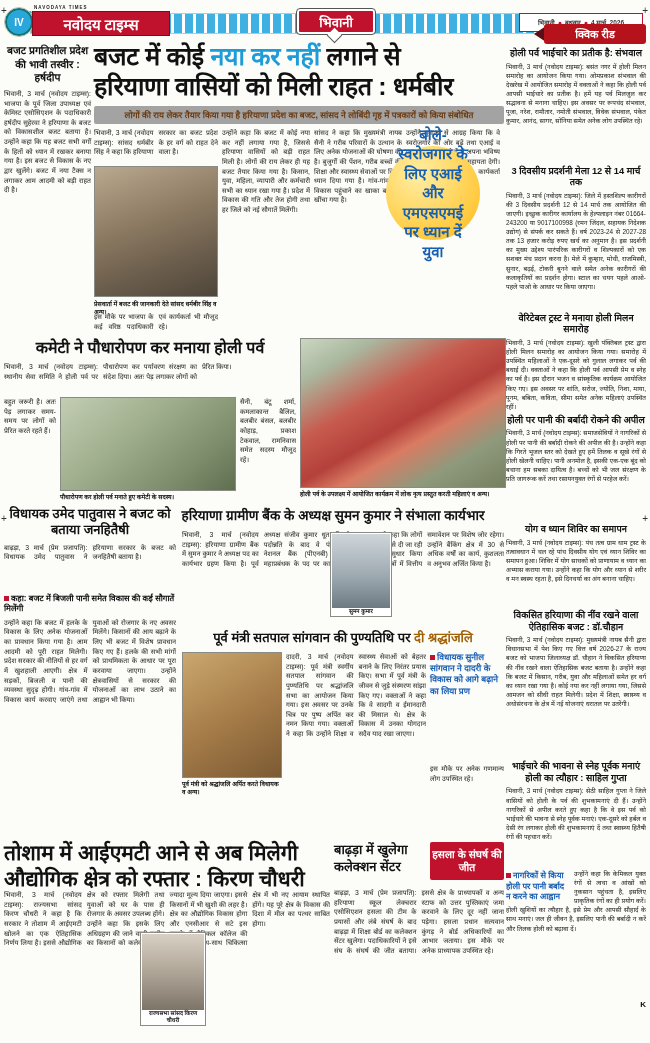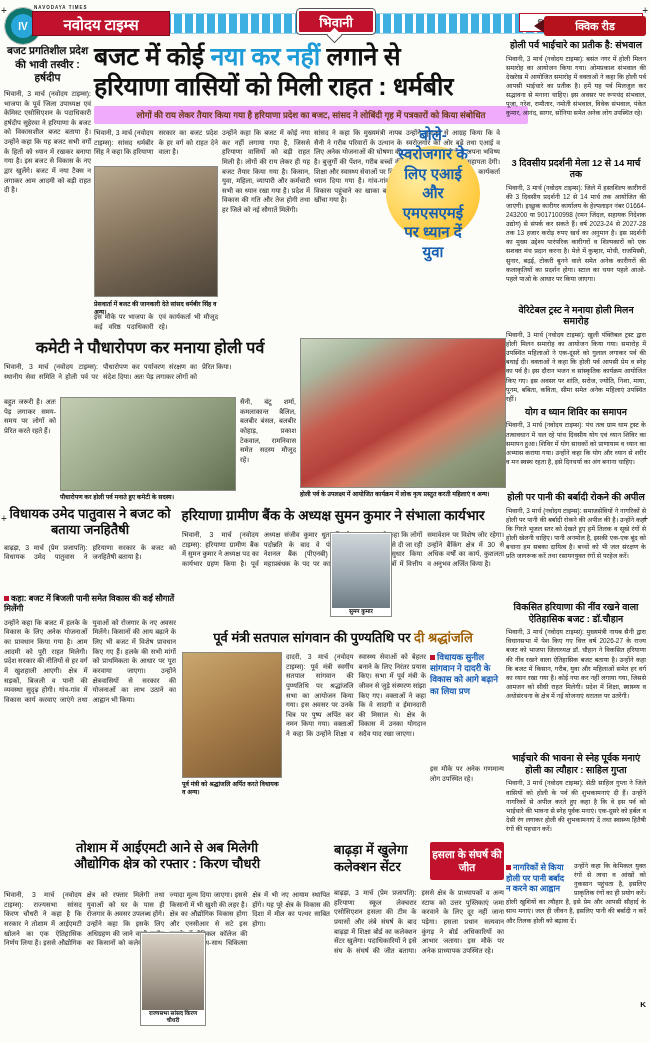--- a/index.html
+++ b/index.html
@@ -9,32 +9,32 @@
   .body{font-size:6.8px;line-height:1.42;text-align:justify;color:#222;}
   .cap{font-size:6.2px;font-weight:bold;color:#111;line-height:1.25;}
   .photo{border:1px solid #8b8b86;box-sizing:border-box;}
   h1,h2,h3,h4{margin:0;font-weight:900;color:#111;}
   .reg{position:absolute;color:#333;font-size:10px;line-height:1;}
   .dots span{display:inline-block;width:4px;height:4px;border-radius:50%;margin-right:2px;}
   .c{background:#2ab1e0}.m{background:#d6187e}.y{background:#f2d10e}.k{background:#222}
   
   .stripes{background:repeating-linear-gradient(90deg,#3eb1e2 0 8px,#ffffff 8px 11px);border:1px solid #9ad2ec;}
   .brandbox{background:#c0122c;color:#fff;font-weight:900;display:flex;align-items:center;justify-content:center;border:1px solid #7c0c1d;}
-  .ivcircle{background:#2aa7da;border:6px solid #0f766e;outline:1px solid #bcbcb8;border-radius:50%;color:#fff;font-weight:bold;display:flex;align-items:center;justify-content:center;}
+  .ivcircle{background:#2aa7da;border:2px solid #0f766e;outline:1px solid #bcbcb8;border-radius:50%;color:#fff;font-weight:bold;display:flex;align-items:center;justify-content:center;}
   .citybadge{background:#c0122c;color:#fff;font-weight:900;display:flex;align-items:center;justify-content:center;border:2px solid #fff;outline:1px solid #555;border-radius:3px;}
   .citypoint{width:10px;height:10px;background:#fff;border-right:1px solid #555;border-bottom:1px solid #555;transform:rotate(45deg);}
   .datebox{background:#fff;border:1px solid #c0122c;display:flex;align-items:center;justify-content:center;gap:3px;font-size:6.5px;font-weight:bold;color:#333;}
   .rdot{color:#c0122c;font-size:7px;}
   
   .mainhl{font-size:25px;line-height:1.18;text-align:left;font-weight:900;letter-spacing:-.3px;}
   .mainhl .hlt{color:#1e9cd7;}
-  .subband{background:#f0abfc;color:#6b3a10;font-weight:bold;font-size:8.6px;text-align:center;padding:3px 16px;border-radius:2px;}
+  .subband{background:#a3a3a3;color:#6b3a10;font-weight:bold;font-size:8.6px;text-align:center;padding:3px 4px;border-radius:2px;}
   .pullq{border-radius:50%;background:radial-gradient(circle at 35% 30%,#ffeea4,#ffc93c 72%,#f2b127);display:flex;align-items:center;justify-content:center;text-align:center;color:#175fb0;font-weight:700;font-size:15px;line-height:1.3;padding:10px;box-sizing:border-box;z-index:5;}
   
-  .rail{left:506px;top:16px;width:140px;}
+  .rail{left:506px;top:24px;width:140px;}
   .railtab-row{display:flex;align-items:center;justify-content:flex-end;margin-bottom:3px;}
   .tab-arrow{width:0;height:0;border-top:8px solid transparent;border-bottom:8px solid transparent;border-right:12px solid #5a0f16;margin-right:-2px;}
   .railtab{background:#b5121b;color:#fff;font-weight:900;font-size:11px;text-align:center;width:102px;padding:2px 0 3px;border-radius:3px;}
   .rail h3{font-size:9.3px;line-height:1.25;text-align:center;margin:4px 0 2px;}
   .rail p{margin:0 0 3px;font-size:6.4px;line-height:1.42;text-align:justify;color:#222;}
   .bluenote{color:#1a5fb4;font-weight:900;line-height:1.3;}
   .bullet{display:inline-block;width:5px;height:5px;background:#c0122c;margin-right:2px;}
   .inset{font-size:8.2px;font-weight:900;color:#111;line-height:1.3;margin:3px 0;}
   .redbox{background:#c0122c;color:#fff;font-weight:900;text-align:center;display:flex;align-items:center;justify-content:center;font-size:10.5px;line-height:1.25;border-radius:2px;padding:2px;box-sizing:border-box;}
   .portrait{z-index:4;background:#fff;padding:1px;border:1px solid #8b8b86;}
@@ -114,26 +114,26 @@
     </section>
     <section>
       <h3>3 दिवसीय प्रदर्शनी मेला 12 से 14 मार्च तक</h3>
       <p style="min-height:118px;">भिवानी, 3 मार्च (नवोदय टाइम्स): जिले में हस्तशिल्प कारीगरों की 3 दिवसीय प्रदर्शनी 12 से 14 मार्च तक आयोजित की जाएगी। इच्छुक कारीगर कार्यालय के हेल्पलाइन नंबर 01664-243200 या 9017100998 (रमन जिंदल, सहायक निदेशक उद्योग) से संपर्क कर सकते हैं। वर्ष 2023-24 से 2027-28 तक 13 हजार करोड़ रुपए खर्च का अनुमान है। इस प्रदर्शनी का मुख्य उद्देश्य पारंपरिक कारीगरों व शिल्पकारों को एक सशक्त मंच प्रदान करना है। मेले में कुम्हार, मोची, राजमिस्त्री, सुनार, बढ़ई, टोकरी बुनने वाले समेत अनेक कारीगरों की कलाकृतियों का प्रदर्शन होगा। स्टाल का चयन पहले आओ-पहले पाओ के आधार पर किया जाएगा।</p>
     </section>
     <section>
       <h3>वेरिटेबल ट्रस्ट ने मनाया होली मिलन समारोह</h3>
       <p style="min-height:72px;">भिवानी, 3 मार्च (नवोदय टाइम्स): खुली पंक्तिबल ट्रस्ट द्वारा होली मिलन समारोह का आयोजन किया गया। समारोह में उपस्थित महिलाओं ने एक-दूसरे को गुलाल लगाकर पर्व की बधाई दी। वक्ताओं ने कहा कि होली पर्व आपसी प्रेम व स्नेह का पर्व है। इस दौरान भजन व सांस्कृतिक कार्यक्रम आयोजित किए गए। इस अवसर पर शांति, सरोज, ज्योति, निशा, माया, पूनम, बबिता, कविता, सीमा समेत अनेक महिलाएं उपस्थित रहीं।</p>
     </section>
     <section>
+      <h3>होली पर पानी की बर्बादी रोकने की अपील</h3>
+      <p style="min-height:92px;">भिवानी, 3 मार्च (नवोदय टाइम्स): समाजसेवियों ने नागरिकों से होली पर पानी की बर्बादी रोकने की अपील की है। उन्होंने कहा कि गिरते भूजल स्तर को देखते हुए हमें तिलक व सूखे रंगों से होली खेलनी चाहिए। पानी अनमोल है, इसकी एक-एक बूंद को बचाना हम सबका दायित्व है। बच्चों को भी जल संरक्षण के प्रति जागरूक करें तथा रसायनयुक्त रंगों से परहेज करें।</p>
+    </section>
+    <section>
       <h3>योग व ध्यान शिविर का समापन</h3>
       <p style="min-height:68px;">भिवानी, 3 मार्च (नवोदय टाइम्स): पंच तत्व ग्राम धाम ट्रस्ट के तत्वावधान में चल रहे पांच दिवसीय योग एवं ध्यान शिविर का समापन हुआ। शिविर में योग साधकों को प्राणायाम व ध्यान का अभ्यास कराया गया। उन्होंने कहा कि योग और ध्यान से शरीर व मन स्वस्थ रहता है, इसे दिनचर्या का अंग बनाना चाहिए।</p>
-    </section>
-    <section>
-      <h3>होली पर पानी की बर्बादी रोकने की अपील</h3>
-      <p style="min-height:92px;">भिवानी, 3 मार्च (नवोदय टाइम्स): समाजसेवियों ने नागरिकों से होली पर पानी की बर्बादी रोकने की अपील की है। उन्होंने कहा कि गिरते भूजल स्तर को देखते हुए हमें तिलक व सूखे रंगों से होली खेलनी चाहिए। पानी अनमोल है, इसकी एक-एक बूंद को बचाना हम सबका दायित्व है। बच्चों को भी जल संरक्षण के प्रति जागरूक करें तथा रसायनयुक्त रंगों से परहेज करें।</p>
     </section>
     <section>
       <h3>विकसित हरियाणा की नींव रखने वाला ऐतिहासिक बजट : डॉ.चौहान</h3>
       <p style="min-height:122px;">भिवानी, 3 मार्च (नवोदय टाइम्स): मुख्यमंत्री नायब सैनी द्वारा विधानसभा में पेश किए गए वित्त वर्ष 2026-27 के राज्य बजट को भाजपा जिलाध्यक्ष डॉ. चौहान ने विकसित हरियाणा की नींव रखने वाला ऐतिहासिक बजट बताया है। उन्होंने कहा कि बजट में किसान, गरीब, युवा और महिलाओं समेत हर वर्ग का ध्यान रखा गया है। कोई नया कर नहीं लगाया गया, जिससे आमजन को सीधी राहत मिलेगी। प्रदेश में शिक्षा, स्वास्थ्य व अधोसंरचना के क्षेत्र में नई योजनाएं धरातल पर उतरेंगी।</p>
     </section>
     <section>
       <h3>भाईचारे की भावना से स्नेह पूर्वक मनाएं होली का त्यौहार : साहिल गुप्ता</h3>
       <p>भिवानी, 3 मार्च (नवोदय टाइम्स): सेठी साहिल गुप्ता ने जिले वासियों को होली के पर्व की शुभकामनाएं दी हैं। उन्होंने नागरिकों से अपील करते हुए कहा है कि वे इस पर्व को भाईचारे की भावना से स्नेह पूर्वक मनाएं। एक-दूसरे को हर्बल व देसी रंग लगाकर होली की शुभकामनाएं दें तथा स्वास्थ्य हितैषी रंगों की पहचान करें।</p>
       <div style="overflow:hidden;margin-top:28px;">
         <div class="bluenote" style="float:left;width:64px;font-size:8.2px;margin:2px 4px 2px 0;"><span class="bullet"></span><span>नागरिकों से किया होली पर पानी बर्बाद न करने का आह्वान</span></div>
@@ -175,21 +175,21 @@
   <article>
     <h2 class="abs" style="left:182px;top:628px;width:322px;font-size:13px;text-align:center;"><span>पूर्व मंत्री सतपाल सांगवान की पुण्यतिथि पर </span><span style="color:#a16207;">दी श्रद्धांजलि</span></h2>
     <div class="abs photo" style="left:182px;top:652px;width:100px;height:126px;background:linear-gradient(150deg,#caa86f,#a87e4a 48%,#7c5a33 100%);"></div>
     <div class="abs cap" style="left:182px;top:780px;width:100px;">पूर्व मंत्री को श्रद्धांजलि अर्पित करते विधायक व अन्य।</div>
     <div class="abs body cols2" style="left:286px;top:652px;width:140px;height:184px;overflow:hidden;">दादरी, 3 मार्च (नवोदय टाइम्स): पूर्व मंत्री स्वर्गीय सतपाल सांगवान की पुण्यतिथि पर श्रद्धांजलि सभा का आयोजन किया गया। इस अवसर पर उनके चित्र पर पुष्प अर्पित कर नमन किया गया। वक्ताओं ने कहा कि उन्होंने शिक्षा व स्वास्थ्य सेवाओं को बेहतर बनाने के लिए निरंतर प्रयास किए। सभा में पूर्व मंत्री के जीवन से जुड़े संस्मरण सांझा किए गए। वक्ताओं ने कहा कि वे सादगी व ईमानदारी की मिसाल थे। क्षेत्र के विकास में उनका योगदान सदैव याद रखा जाएगा।</div>
     <div class="abs bluenote" style="left:430px;top:652px;width:74px;font-size:8.6px;"><span class="bullet"></span><span>विधायक सुनील सांगवान ने दादरी के विकास को आगे बढ़ाने का लिया प्रण</span></div>
     <div class="abs body" style="left:430px;top:764px;width:74px;height:72px;overflow:hidden;">इस मौके पर अनेक गणमान्य लोग उपस्थित रहे।</div>
   </article>
 
   <article>
-    <h2 class="abs" style="left:4px;top:840px;width:326px;font-size:13px;line-height:1.25;text-align:center;"><span>तोशाम में आईएमटी आने से अब मिलेगी</span><br><span>औद्योगिक क्षेत्र को रफ्तार : किरण चौधरी</span></h2>
+    <h2 class="abs" style="left:4px;top:840px;width:326px;font-size:21px;line-height:1.25;text-align:left;"><span>तोशाम में आईएमटी आने से अब मिलेगी</span><br><span>औद्योगिक क्षेत्र को रफ्तार : किरण चौधरी</span></h2>
     <div class="abs body cols4" style="left:4px;top:890px;width:326px;height:144px;overflow:hidden;">भिवानी, 3 मार्च (नवोदय टाइम्स): राज्यसभा सांसद किरण चौधरी ने कहा है कि सरकार ने तोशाम में आईएमटी खोलने का एक ऐतिहासिक निर्णय लिया है। इससे औद्योगिक क्षेत्र को रफ्तार मिलेगी तथा युवाओं को घर के पास ही रोजगार के अवसर उपलब्ध होंगे। उन्होंने कहा कि इसके लिए अधिग्रहण की जाने वाली जमीन का किसानों को कलेक्टर रेट से ज्यादा मूल्य दिया जाएगा। इससे किसानों में भी खुशी की लहर है। क्षेत्र का औद्योगिक विकास होगा और एनसीआर से सटे इस इलाके में मैडिकल कॉलेज की सुविधा के साथ-साथ चिकित्सा क्षेत्र में भी नए आयाम स्थापित होंगे। यह पूरे क्षेत्र के विकास की दिशा में मील का पत्थर साबित होगा।</div>
     <div class="abs portrait" style="left:140px;top:932px;width:62px;">
       <div style="width:100%;height:76px;background:linear-gradient(180deg,#d8d0c4,#a89e90 58%,#7d7468);"></div>
       <div class="pcap">राज्यसभा सांसद किरण चौधरी</div>
     </div>
   </article>
 
   <article>
     <h2 class="abs" style="left:334px;top:842px;width:92px;font-size:13px;line-height:1.3;">बाढ़ड़ा में खुलेगा कलेक्शन सेंटर</h2>
     <div class="abs redbox" style="left:430px;top:842px;width:74px;height:38px;">हसला के संघर्ष की जीत</div>

